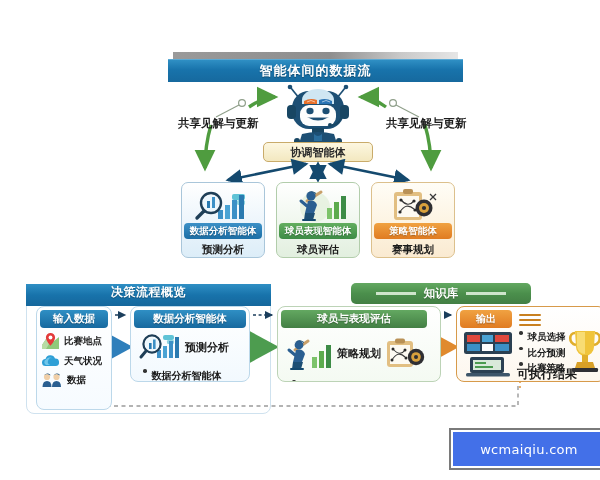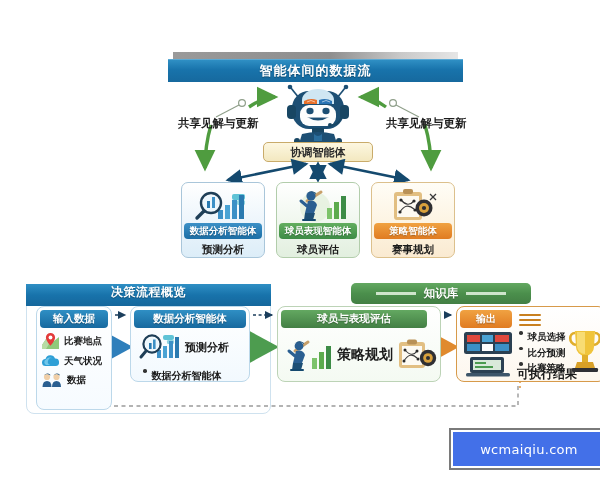--- a/index.html
+++ b/index.html
@@ -472,21 +472,21 @@
         <rect x="35" y="13" width="5" height="17" fill="#5cab4d"></rect>
         <rect x="42" y="7" width="5" height="23" fill="#3d8c46"></rect>
         <path d="M24,3 L11,12" stroke="#c8a06a" stroke-width="3" stroke-linecap="round"></path>
         <circle cx="15" cy="7" r="4.4" fill="#2a5f91"></circle>
         <path d="M10,5 q5,-4 10,0 l0,-1 q-5,-4 -10,1 Z" fill="#1d4f74"></path>
         <path d="M12,12 q7,-2 9,4 l-3,8 l-9,0 Z" fill="#2a5f91"></path>
         <path d="M9,24 l10,0 l-2,7 l-9,0 Z" fill="#1d4f74"></path>
         <path d="M11,17 L5,12" stroke="#2a5f91" stroke-width="3" stroke-linecap="round"></path>
         <path d="M7,31 l12,0" stroke="#14496e" stroke-width="2" stroke-linecap="round"></path>
       </svg>
-      <span style="font-size:14px;font-weight:bold;color:#1b1b1b;margin:16px 2px;">策略规划</span>
+      <span style="font-size:11px;font-weight:bold;color:#1b1b1b;margin:16px 2px;">策略规划</span>
       <svg width="42" height="32" viewBox="0 0 42 32">
         <rect x="1" y="3" width="26" height="26" rx="3" fill="#e2bf82"></rect>
         <rect x="4" y="7" width="20" height="19" fill="#fdfaf2"></rect>
         <rect x="9" y="0.5" width="10" height="5" rx="2" fill="#b99156"></rect>
         <path d="M6,22 q6,-10 13,-3" stroke="#3a3a3a" stroke-width="1.1" fill="none"></path>
         <path d="M7,11 q7,8 12,1" stroke="#3a3a3a" stroke-width="1.1" fill="none"></path>
         <circle cx="7" cy="11" r="1.5" fill="#2a2a2a"></circle>
         <circle cx="19" cy="12" r="1.5" fill="#2a2a2a"></circle>
         <circle cx="6" cy="22" r="1.5" fill="#2a2a2a"></circle>
         <circle cx="20" cy="20" r="1.5" fill="#2a2a2a"></circle>

